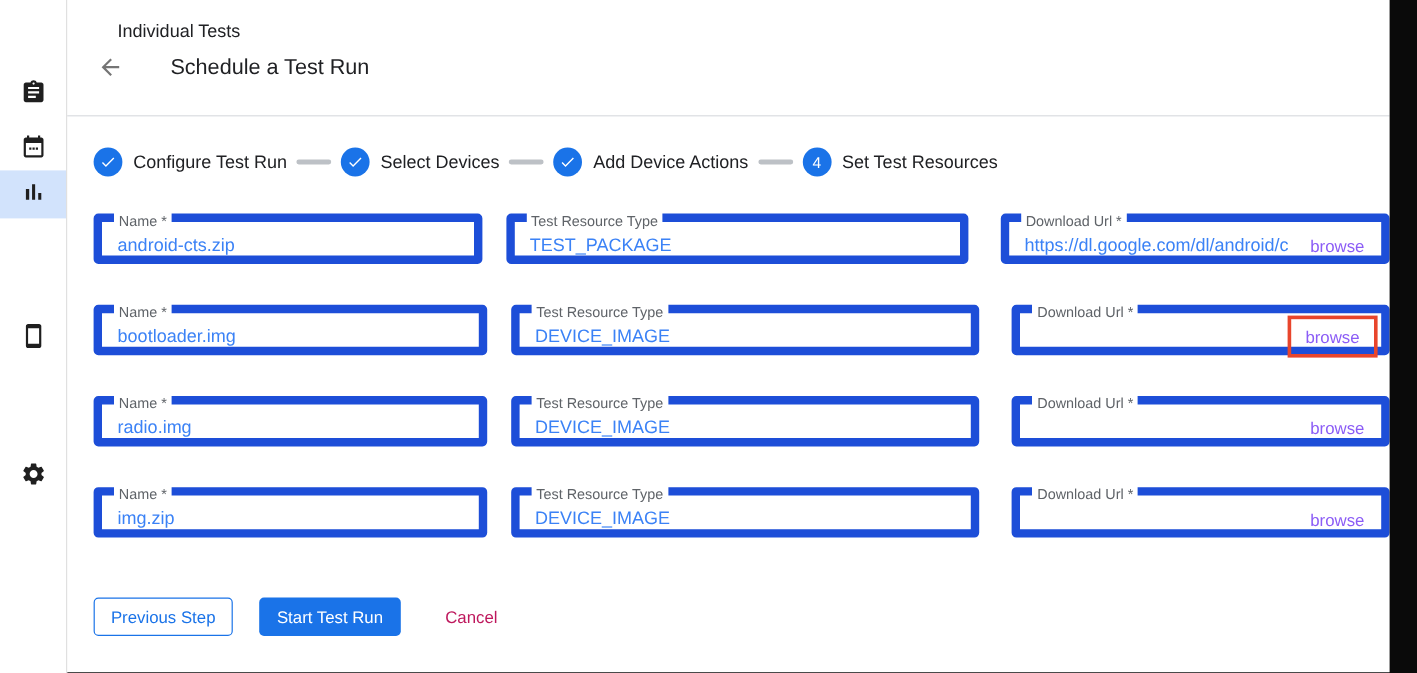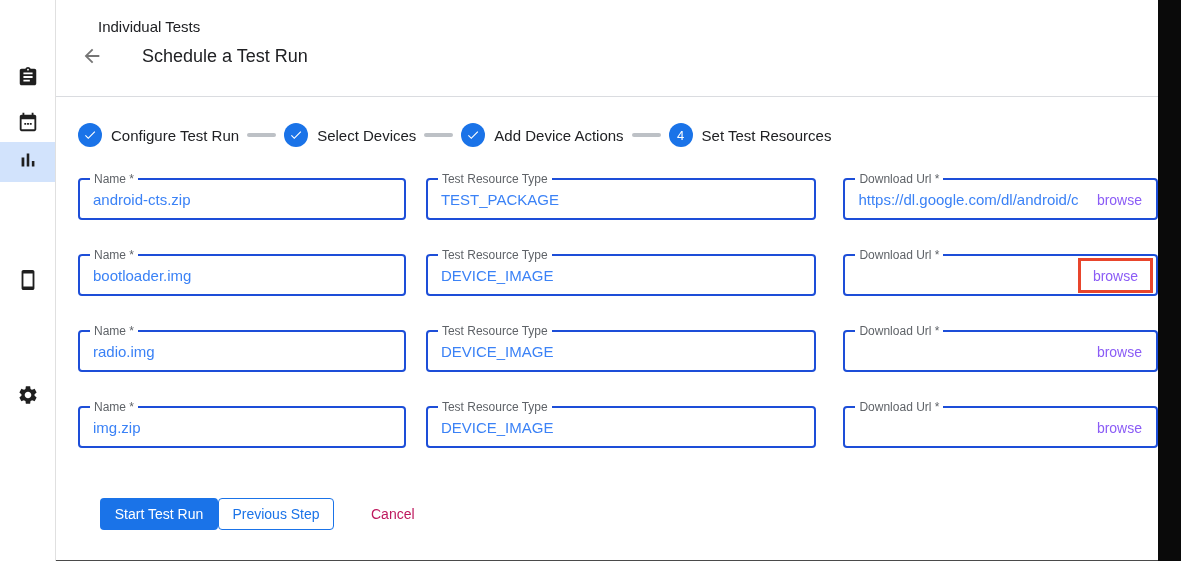--- a/index.html
+++ b/index.html
@@ -28,21 +28,21 @@
   .stepper { display:flex; align-items:center; margin:26px 0 0 22px; height:24px; }
   .step { display:flex; align-items:center; }
   .step-circle { width:24px; height:24px; border-radius:50%; background:#1a73e8; color:#fff; display:flex; align-items:center; justify-content:center; font-size:13px; }
   .step-circle svg { width:14px; height:14px; fill:#fff; }
   .step-label { margin-left:9px; font-size:15px; color:#202124; white-space:nowrap; }
   .connector { width:29px; height:4px; border-radius:2px; background:#bdc1c6; margin:0 8px; }
 
   
   .form { margin:31px 0 0 22px; }
   .form-row { display:flex; margin-bottom:34px; }
-  .field { position:relative; height:42px; border:2px solid #1d4ed8; border-radius:4px; background:#fff; }
+  .field { position:relative; height:42px; border:7px solid #1d4ed8; border-radius:4px; background:#fff; }
   .col-name { width:345px; }
   .col-type { width:411px; margin-left:20px; }
   .col-url  { width:331px; margin-left:27px; }
   .field-label { position:absolute; top:-8px; left:10px; background:#fff; padding:0 4px; font-size:12px; color:#5f6368; white-space:nowrap; }
   .field-value { height:40px; line-height:40px; padding:0 13px; font-size:15px; color:#3b82f6; white-space:nowrap; overflow:hidden; }
   .url-inner { display:flex; align-items:center; height:40px; }
   .url-inner .field-value { flex:1; padding-right:4px; }
   .browse-wrap { display:flex; align-items:center; justify-content:center; height:40px; padding:0 14px; }
   .browse { color:#8b5cf6; font-size:14px; cursor:pointer; text-decoration:none; }
   .browse-wrap.red-frame { position:absolute; right:3px; top:2px; height:35px; padding:0 12px; border:3px solid #e8452c; }
@@ -223,21 +223,21 @@
             <div class="browse-wrap">
               <a class="browse">browse</a>
             </div>
           </div>
         </div>
       </div>
 
     </div>
 
     <div class="actions">
+      <button class="btn btn-outlined">Previous Step</button>
       <button class="btn btn-filled">Start Test Run</button>
-      <button class="btn btn-outlined">Previous Step</button>
       <button class="btn btn-text">Cancel</button>
     </div>
 
   </div>
 
   <div class="right-strip"></div>
 </div>
 
 </body></html>

